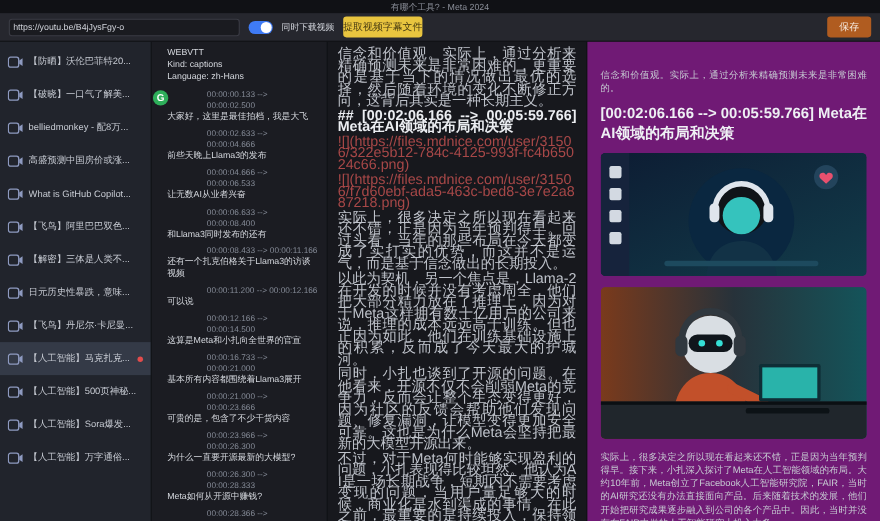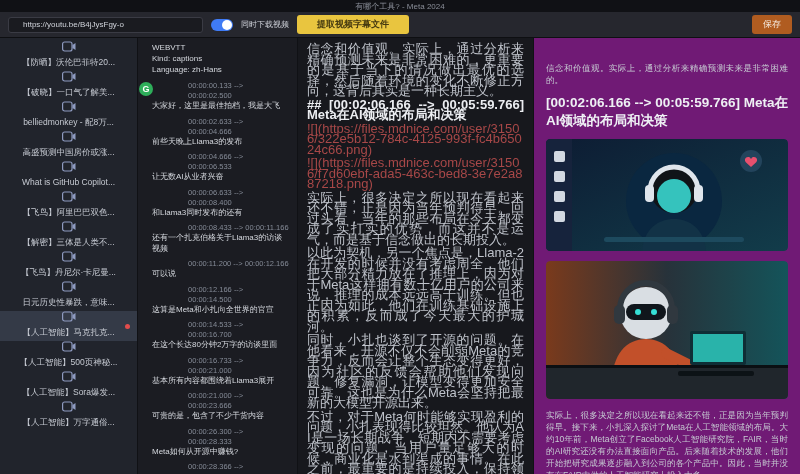--- a/index.html
+++ b/index.html
@@ -5,36 +5,36 @@
   * { margin:0; padding:0; box-sizing:border-box; }
   html,body { width:800px; height:474px; overflow:hidden; background:#17181d;
     font-family:"Liberation Sans","DejaVu Sans",sans-serif; }
   .app { width:800px; height:474px; display:flex; flex-direction:column; background:#17181d; color:#c6cad2; }
 
   .titlebar { height:12px; background:#101115; display:flex; align-items:center; justify-content:center;
     font-size:8px; color:#8a8e98; overflow:hidden; }
 
   .toolbar { height:26px; background:#26272e; display:flex; align-items:center; gap:8px;
     padding:0 8px; border-bottom:1px solid #0e0f12; flex:0 0 auto; }
-  .url-input { width:195px; height:16px; background:#1a1b20; border:1px solid #3a3b44; border-radius:3px;
-    color:#d0d3da; font-size:8px; padding:0 14px; outline:none; font-family:inherit; }
+  .url-input { width:210px; height:16px; background:#1a1b20; border:1px solid #3a3b44; border-radius:3px;
+    color:#d0d3da; font-size:8px; padding:0 3px; outline:none; font-family:inherit; }
   .toggle { width:22px; height:12px; border-radius:6px; background:#3f7bf5; position:relative; cursor:pointer; flex:0 0 auto; }
   .toggle .knob { position:absolute; right:1px; top:1px; width:10px; height:10px; border-radius:50%; background:#fff; }
   .toggle-label { font-size:8px; color:#d0d3da; white-space:nowrap; }
   .btn-extract { background:#e9c53f; color:#463a10; font-size:9px; border:none; border-radius:3px;
-    padding:3px 20px; font-weight:bold; cursor:pointer; font-family:inherit; white-space:nowrap; }
+    padding:3px 0; font-weight:normal; cursor:pointer; font-family:inherit; white-space:nowrap; }
   .spacer { flex:1; }
   .btn-save { background:#b05c20; color:#f6ece2; font-size:9px; border:none; border-radius:3px;
     padding:3px 11px; cursor:pointer; font-family:Liberation Serif, serif; }
 
   .main { flex:1; display:flex; min-height:0; }
 
   .sidebar { width:138px; background:#21242c; border-right:1px solid #101115; padding-top:3px; overflow:hidden; flex:0 0 auto; }
   .side-item { height:30px; display:flex; align-items:center; gap:5px; padding:0 7px;
-    color:#c6cad2; font-size:8.5px; position:relative; cursor:pointer;flex-direction:column; }
+    color:#c6cad2; font-size:8.5px; position:relative; cursor:pointer; }
   .side-item.selected { background:#343a47; }
   .side-item.selected::after { content:""; position:absolute; right:7px; top:50%; margin-top:-2.5px;
     width:5px; height:5px; border-radius:50%; background:#e24c4c; }
   .side-icon { flex:0 0 auto; width:14px; height:11px; }
   .side-label { white-space:nowrap; overflow:hidden; }
 
   .transcript { width:160px; border-right:1px solid #101115; padding:4px 8px 4px 14px;
     overflow:hidden; position:relative; background:#1b1c22; flex:0 0 auto; }
   .g-badge { position:absolute; left:1px; top:44px; width:14px; height:14px; border-radius:50%;
     background:#2eae5a; color:#fff; font-size:9px; font-weight:bold; display:flex;
@@ -133,29 +133,29 @@
       <path d="M10.5 4l3-2v7l-3-2z" fill="#8e9ac0"></path>
     </svg>
     <span class="side-label">【解密】三体是人类不...</span>
   </div>
 
   <div class="side-item">
     <svg class="side-icon" viewBox="0 0 14 11">
       <rect x="0.6" y="1" width="9.4" height="9" rx="2" fill="none" stroke="#8e9ac0" stroke-width="1.2"></rect>
       <path d="M10.5 4l3-2v7l-3-2z" fill="#8e9ac0"></path>
     </svg>
+    <span class="side-label">日元历史性暴跌，意味...</span>
+  </div>
+
+  <div class="side-item">
+    <svg class="side-icon" viewBox="0 0 14 11">
+      <rect x="0.6" y="1" width="9.4" height="9" rx="2" fill="none" stroke="#8e9ac0" stroke-width="1.2"></rect>
+      <path d="M10.5 4l3-2v7l-3-2z" fill="#8e9ac0"></path>
+    </svg>
     <span class="side-label">【飞鸟】丹尼尔·卡尼曼...</span>
-  </div>
-
-  <div class="side-item">
-    <svg class="side-icon" viewBox="0 0 14 11">
-      <rect x="0.6" y="1" width="9.4" height="9" rx="2" fill="none" stroke="#8e9ac0" stroke-width="1.2"></rect>
-      <path d="M10.5 4l3-2v7l-3-2z" fill="#8e9ac0"></path>
-    </svg>
-    <span class="side-label">日元历史性暴跌，意味...</span>
   </div>
 
   <div class="side-item selected">
     <svg class="side-icon" viewBox="0 0 14 11">
       <rect x="0.6" y="1" width="9.4" height="9" rx="2" fill="none" stroke="#8e9ac0" stroke-width="1.2"></rect>
       <path d="M10.5 4l3-2v7l-3-2z" fill="#8e9ac0"></path>
     </svg>
     <span class="side-label">【人工智能】马克扎克...</span>
   </div>
 
@@ -222,35 +222,35 @@
   <div class="cue">
     <div class="cue-time">00:00:11.200 --&gt; 00:00:12.166</div>
     <div class="cue-text">可以说</div>
   </div>
 
   <div class="cue">
     <div class="cue-time">00:00:12.166 --&gt; 00:00:14.500</div>
     <div class="cue-text">这算是Meta和小扎向全世界的官宣</div>
   </div>
 
-  <div class="cue">
-    <div class="cue-time">00:00:14.533 --&gt; 00:00:16.700</div>
-    <div class="cue-text">在这个长达80分钟2万字的访谈里面</div>
-  </div>
 
   <div class="cue">
     <div class="cue-time">00:00:16.733 --&gt; 00:00:21.000</div>
     <div class="cue-text">基本所有内容都围绕着Llama3展开</div>
   </div>
 
   <div class="cue">
     <div class="cue-time">00:00:21.000 --&gt; 00:00:23.666</div>
     <div class="cue-text">可贵的是，包含了不少干货内容</div>
   </div>
 
+  <div class="cue">
+    <div class="cue-time">00:00:23.966 --&gt; 00:00:26.300</div>
+    <div class="cue-text">为什么一直要开源最新的大模型?</div>
+  </div>
 
   <div class="cue">
     <div class="cue-time">00:00:26.300 --&gt; 00:00:28.333</div>
     <div class="cue-text">Meta如何从开源中赚钱?</div>
   </div>
 
   <div class="cue">
     <div class="cue-time">00:00:28.366 --&gt; 00:00:32.433</div>
     <div class="cue-text"></div>
   </div>

